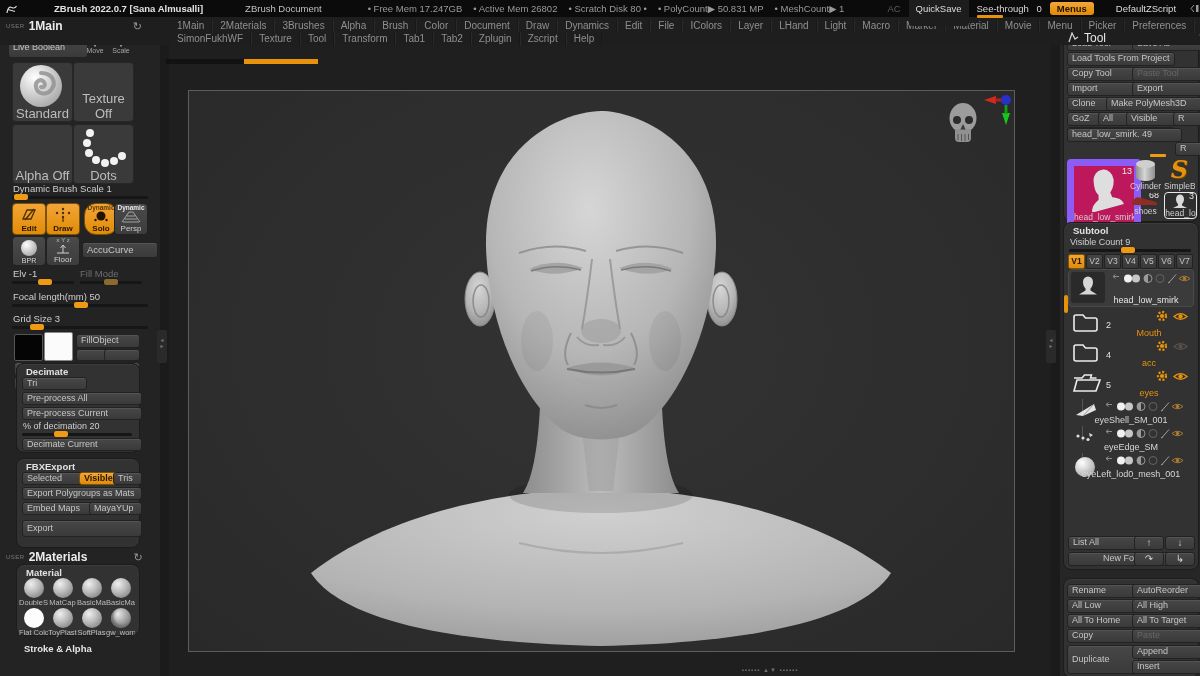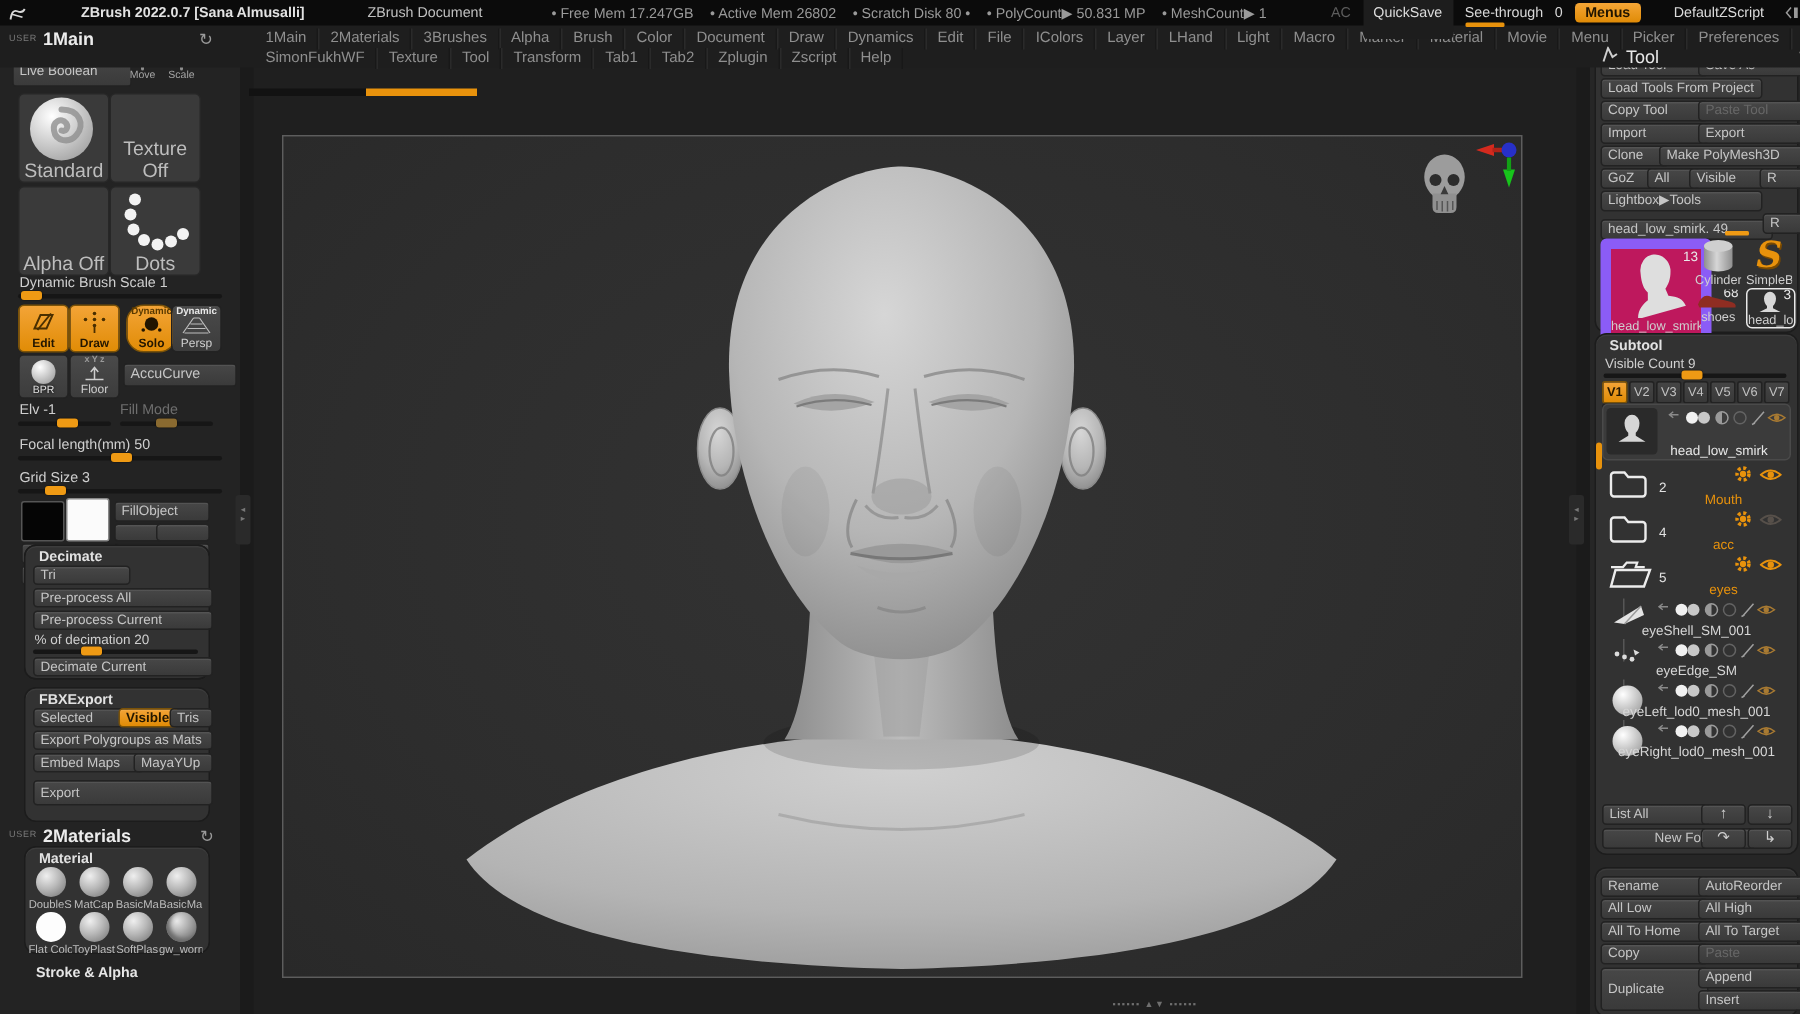--- a/index.html
+++ b/index.html
@@ -514,21 +514,21 @@
       <div class="b dim" style="left:68px;top:34px;width:62px;height:12px;">Paste Tool</div>
       <div class="b" style="left:3px;top:49px;width:62px;height:12px;">Import</div>
       <div class="b" style="left:68px;top:49px;width:62px;height:12px;">Export</div>
       <div class="b" style="left:3px;top:64px;width:36px;height:12px;">Clone</div>
       <div class="b" style="left:42px;top:64px;width:88px;height:12px;">Make PolyMesh3D</div>
       <div class="b" style="left:3px;top:79px;width:28px;height:12px;">GoZ</div>
       <div class="b" style="left:34px;top:79px;width:25px;height:12px;">All</div>
       <div class="b" style="left:62px;top:79px;width:44px;height:12px;">Visible</div>
       <div class="b" style="left:109px;top:79px;width:21px;height:12px;">R</div>
       <div class="b" style="left:3px;top:94px;width:98px;height:12px;">Lightbox▶Tools</div>
-      <div class="b" style="left:3px;top:113px;width:105px;height:12px;">head_low_smirk. 49</div>
+      <div class="b" style="left:3px;top:95px;width:105px;height:12px;">head_low_smirk. 49</div>
       <div style="position:absolute;left:86px;top:121px;width:16px;height:3px;background:#ef9a14;border-radius:1px;"></div>
       <div class="b" style="left:111px;top:109px;width:19px;height:12px;">R</div>
 
       <div class="thumb" style="left:3px;top:126px;width:60px;height:56px;">
         <svg width="58" height="46" viewBox="0 0 58 46">
             <path d="M22 14 a10 11 0 1 1 20 2 c-1 6 -3 9 -6 12 l1 5 c6 2 9 4 10 9 L14 44 c1-6 5-9 9-11 l1-5 c-2-3 -3-6 -2-14 Z" fill="#dedede" transform="rotate(-12 29 26)"></path>
           </svg>
         <span class="badge">13</span>
         <span class="tl">head_low_smirk</span>
       </div>
@@ -681,37 +681,20 @@
                 <circle cx="25" cy="5.5" r="4" fill="#c8c8c8"></circle>
                 <path d="M37 1.5 a4 4 0 0 0 0 8 Z" fill="#9a9a9a"></path>
                 <circle cx="37" cy="5.5" r="4" fill="none" stroke="#9a9a9a"></circle>
                 <circle cx="49" cy="5.5" r="4" fill="none" stroke="#636363"></circle>
                 <path d="M58 9.5 L65 1.5 M57 10 l2 -1" stroke="#9f9f9f" fill="none"></path>
                 <path d="M68 5.5 Q73.5 1 79 5.5 Q73.5 10 68 5.5 Z" fill="none" stroke="#a87a32"></path>
                 <circle cx="73.5" cy="5.5" r="1.8" fill="#a87a32"></circle>
               </svg></div>
             <div class="stn">eyeLeft_lod0_mesh_001</div>
           </div>
-          <div class="sti sti-mesh child">
-            <span class="mesh-ic"><svg width="22" height="22" viewBox="0 0 22 22">
-                <circle cx="11" cy="11" r="10" fill="url(#gS)"></circle>
-              </svg></span>
-            <div class="strip"><svg width="80" height="11" viewBox="0 0 80 11">
-                <path d="M8 3.5 H2 M4.5 1.5 L2 3.5 L4.5 5.5" stroke="#8a8a8a" fill="none"></path>
-                <circle cx="17" cy="5.5" r="4" fill="#f1f1f1"></circle>
-                <circle cx="25" cy="5.5" r="4" fill="#c8c8c8"></circle>
-                <path d="M37 1.5 a4 4 0 0 0 0 8 Z" fill="#9a9a9a"></path>
-                <circle cx="37" cy="5.5" r="4" fill="none" stroke="#9a9a9a"></circle>
-                <circle cx="49" cy="5.5" r="4" fill="none" stroke="#636363"></circle>
-                <path d="M58 9.5 L65 1.5 M57 10 l2 -1" stroke="#9f9f9f" fill="none"></path>
-                <path d="M68 5.5 Q73.5 1 79 5.5 Q73.5 10 68 5.5 Z" fill="none" stroke="#a87a32"></path>
-                <circle cx="73.5" cy="5.5" r="1.8" fill="#a87a32"></circle>
-              </svg></div>
-            <div class="stn">eyeRight_lod0_mesh_001</div>
-          </div>
         </div>
       <div class="b" style="left:4px;top:313px;width:62px;height:12px;">List All</div>
       <div class="b arrowbtn" style="left:70px;top:313px;width:28px;height:12px;">↑</div>
       <div class="b arrowbtn" style="left:101px;top:313px;width:28px;height:12px;">↓</div>
       <div class="b" style="left:4px;top:329px;width:62px;height:12px;padding-left:34px;">New Folder</div>
       <div class="b arrowbtn" style="left:70px;top:329px;width:28px;height:12px;">↷</div>
       <div class="b arrowbtn" style="left:101px;top:329px;width:28px;height:12px;">↳</div>
     </div>
 
     <div class="grp" style="left:3px;top:578px;width:134px;height:98px;">

